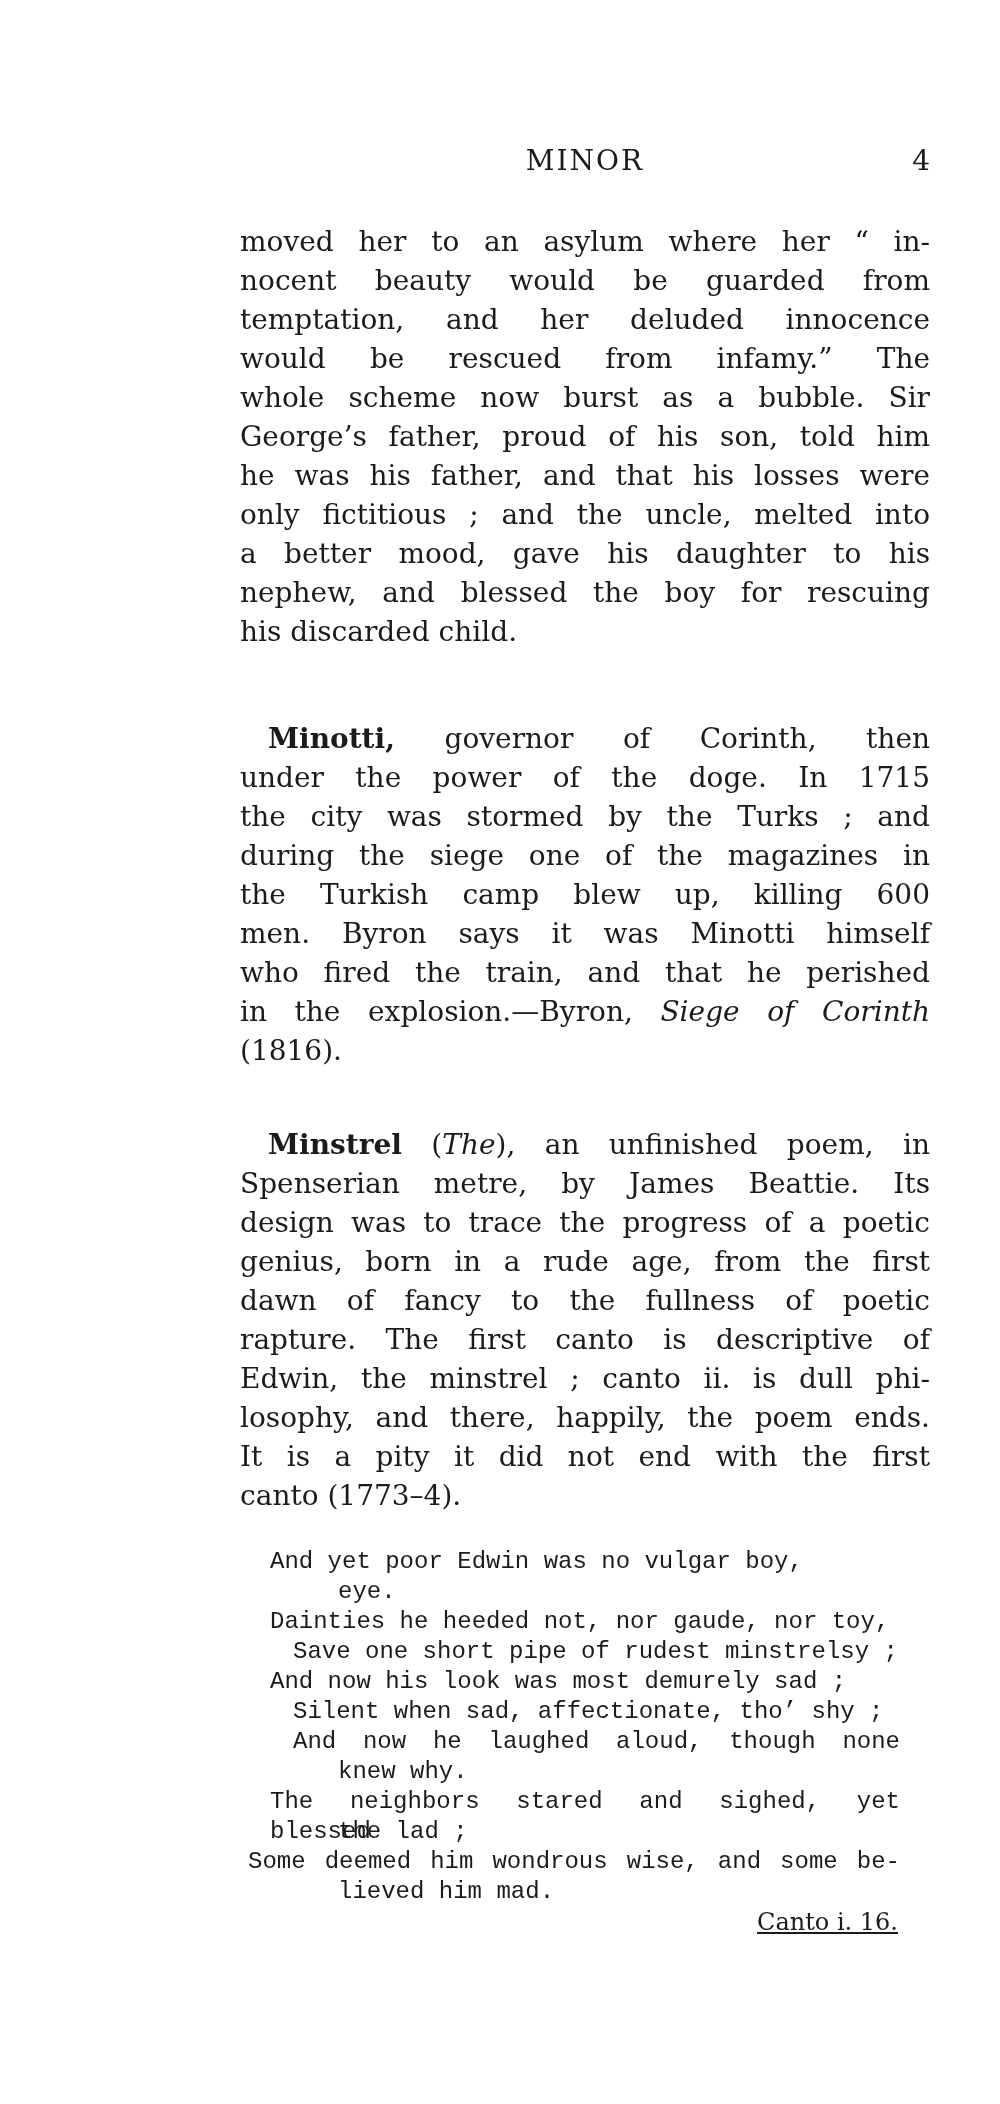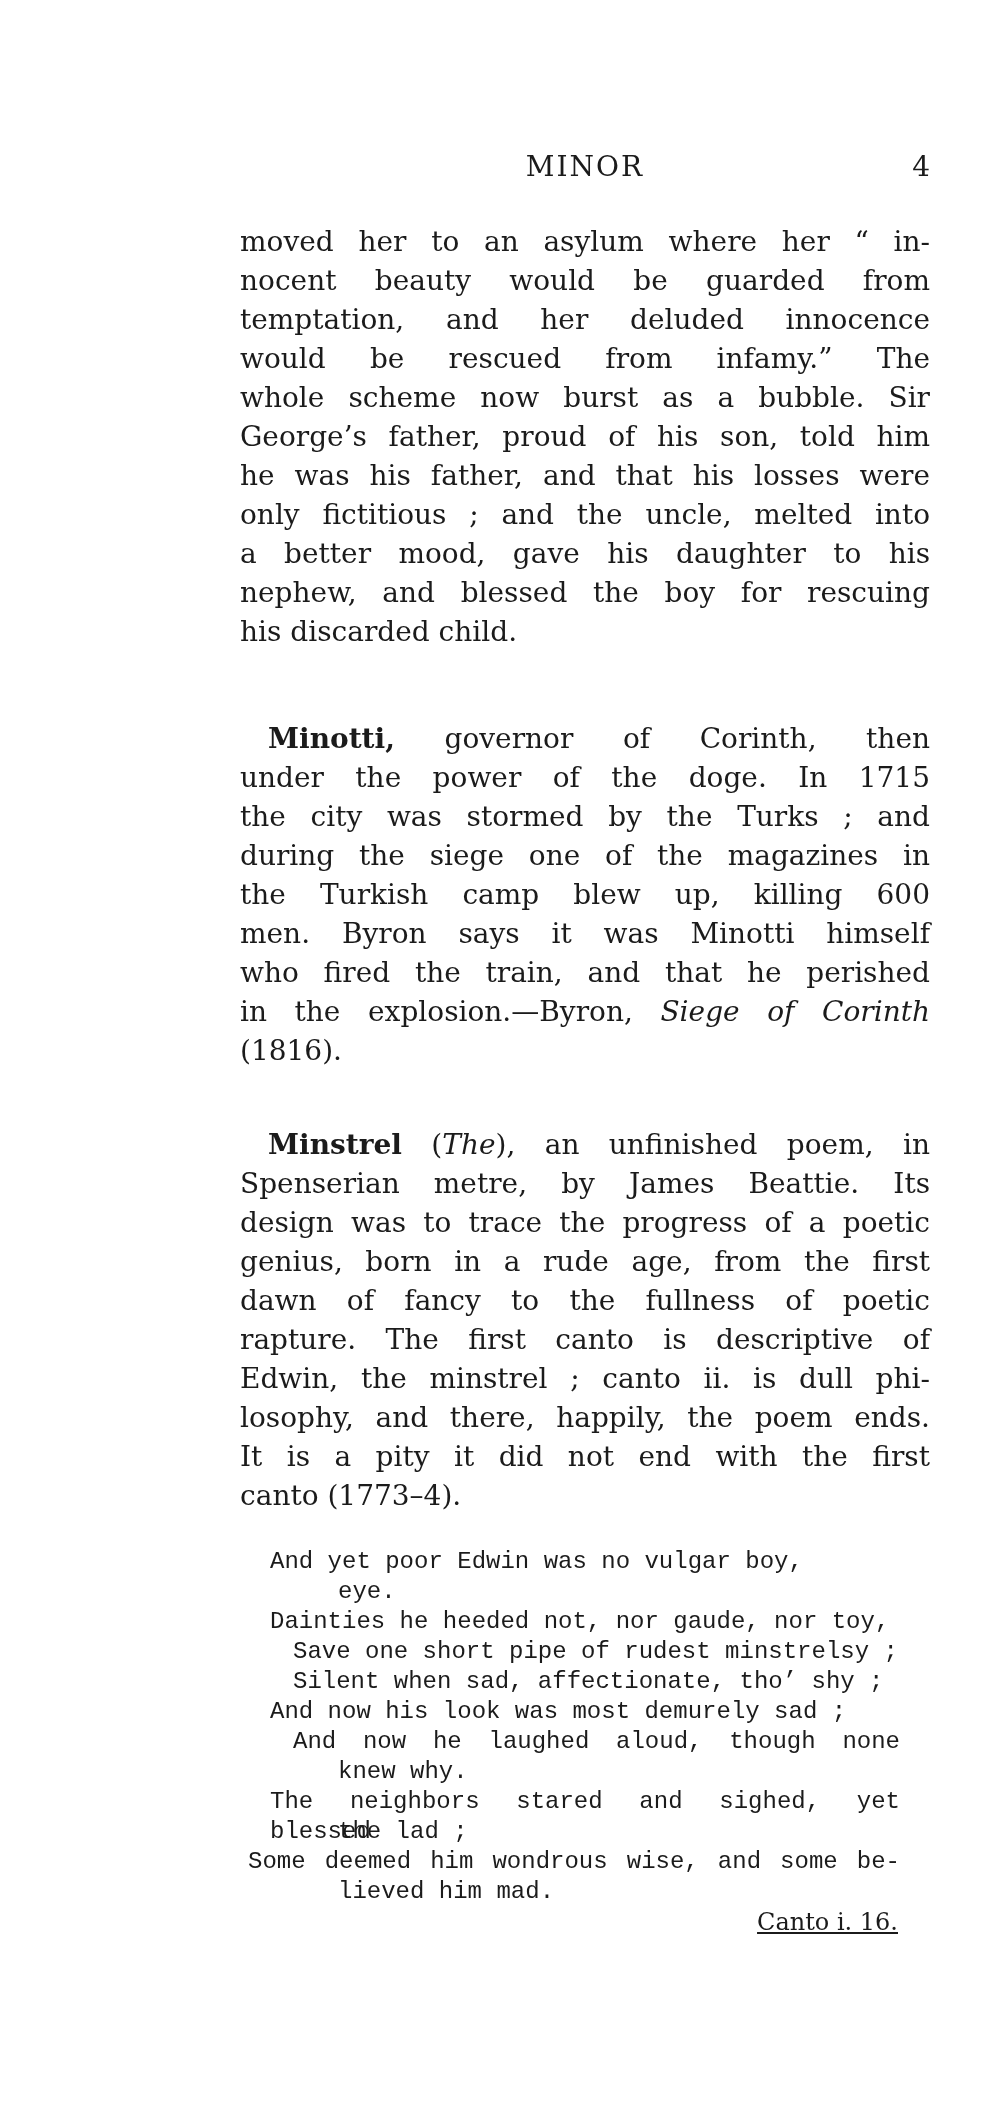--- a/index.html
+++ b/index.html
@@ -7,21 +7,21 @@
     position: relative;
     width: 1000px;
     height: 2104px;
     background: #ffffff;
     color: #1b1b1b;
     font-family: "DejaVu Serif", "Liberation Serif", serif;
     overflow: hidden;
   }
   .running-head {
     position: absolute;
-    top: 150px;
+    top: 144px;
     left: 240px;
     width: 690px;
     font-size: 28px;
     line-height: 34px;
   }
   .running-title {
     display: block;
     text-align: center;
     letter-spacing: 2px;
   }
@@ -118,22 +118,22 @@
     <div class="bline">losophy, and there, happily, the poem ends.</div>
     <div class="bline">It is a pity it did not end with the first</div>
     <div class="bline last">canto (1773–4).</div>
   </div>
 
   <div class="poem" style="top:1547px">
     <div class="pline pi1">And yet poor Edwin was no vulgar boy,</div>
     <div class="pline pi3">eye.</div>
     <div class="pline pi1">Dainties he heeded not, nor gaude, nor toy,</div>
     <div class="pline pi2">Save one short pipe of rudest minstrelsy ;</div>
+    <div class="pline pi1">And now his look was most demurely sad ;</div>
     <div class="pline pi2">Silent when sad, affectionate, tho’ shy ;</div>
-    <div class="pline pi1">And now his look was most demurely sad ;</div>
     <div class="pline just pi2">And now he laughed aloud, though none</div>
     <div class="pline pi3">knew why.</div>
     <div class="pline just pi1">The neighbors stared and sighed, yet blessed</div>
     <div class="pline pi3">the lad ;</div>
     <div class="pline just pi0">Some deemed him wondrous wise, and some be-</div>
     <div class="pline pi3">lieved him mad.</div>
     <div class="attribution">Canto i. 16.</div>
   </div>
 
 </div>

